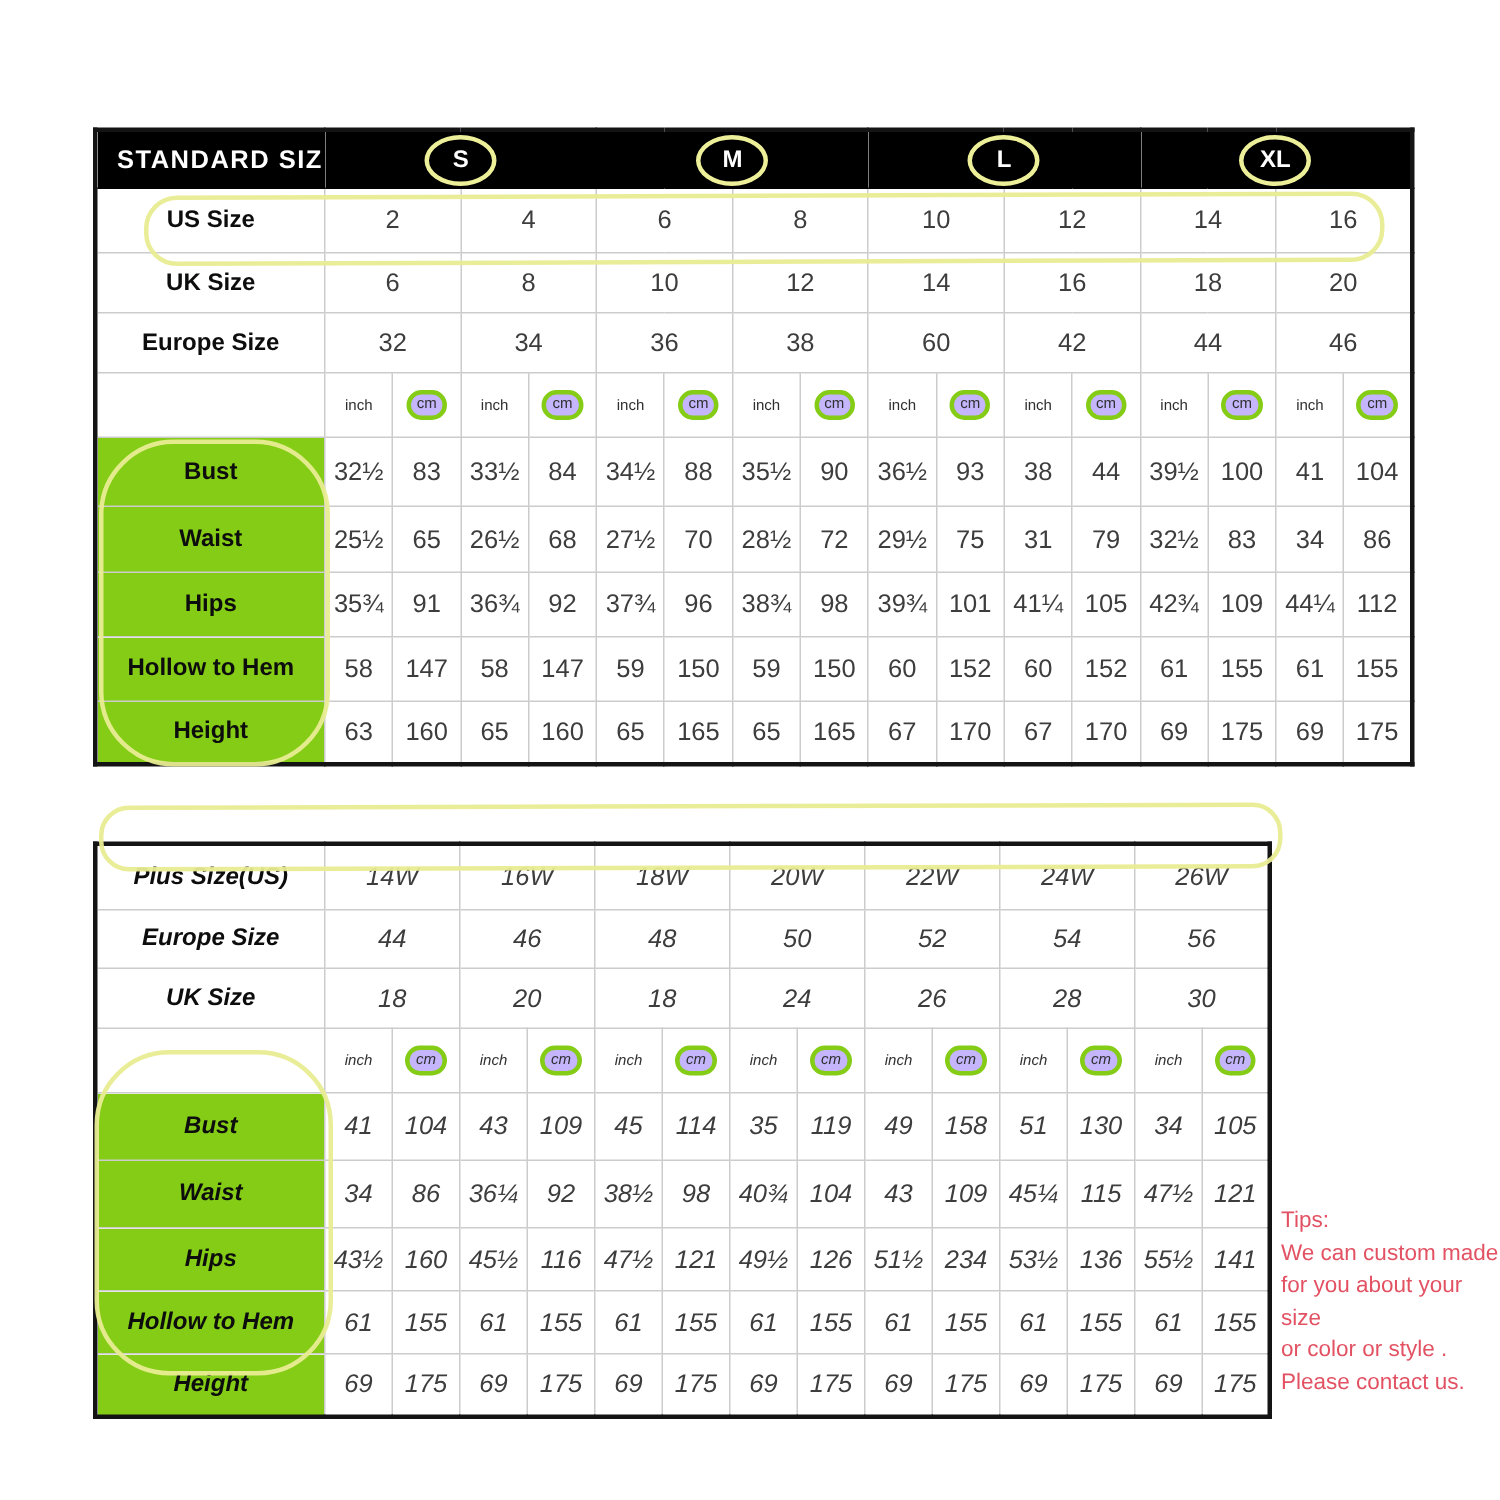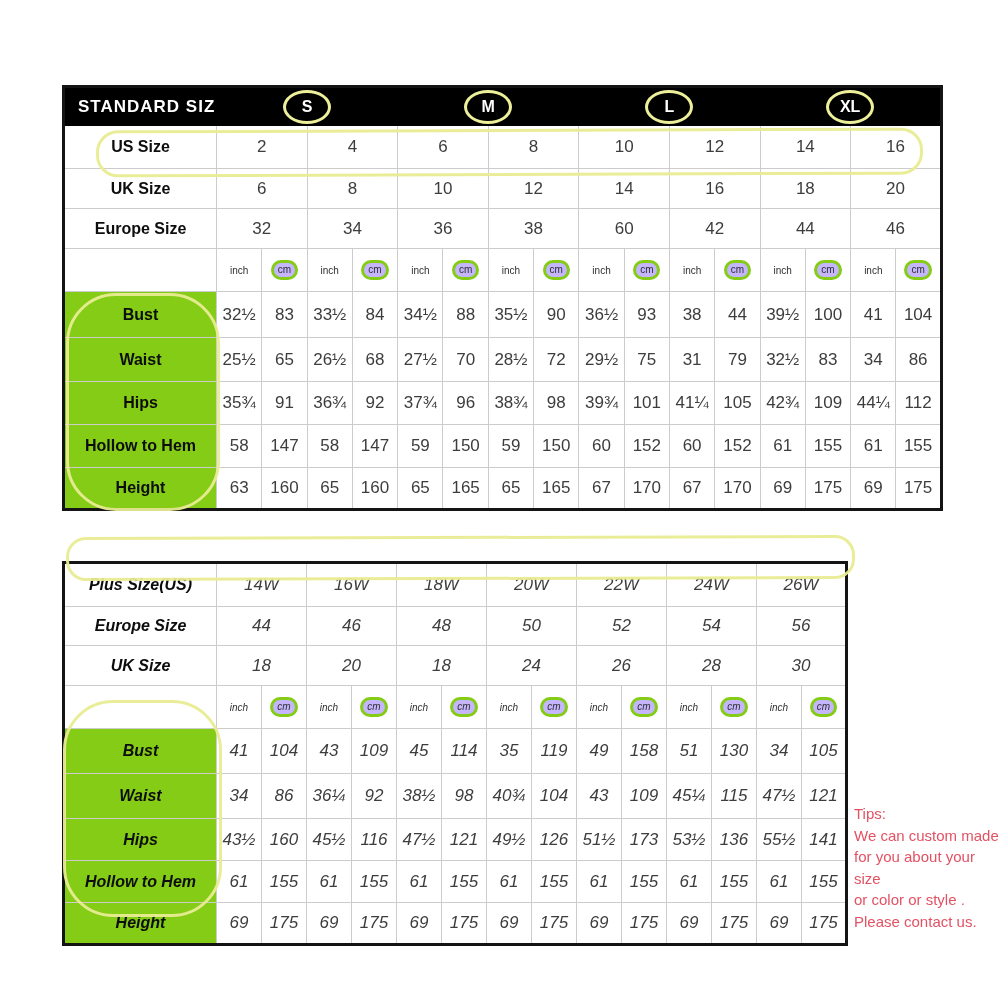--- a/index.html
+++ b/index.html
@@ -347,21 +347,21 @@
           <th class="rlabel gray">Hips</th>
           <td class="num">43½</td>
           <td class="num">160</td>
           <td class="num">45½</td>
           <td class="num">116</td>
           <td class="num">47½</td>
           <td class="num">121</td>
           <td class="num">49½</td>
           <td class="num">126</td>
           <td class="num">51½</td>
-          <td class="num">173</td>
+          <td class="num">234</td>
           <td class="num">53½</td>
           <td class="num">136</td>
           <td class="num">55½</td>
           <td class="num">141</td>
         </tr>
         <tr style="height:42px">
           <th class="rlabel gray">Hollow to Hem</th>
           <td class="num">61</td>
           <td class="num">155</td>
           <td class="num">61</td>

